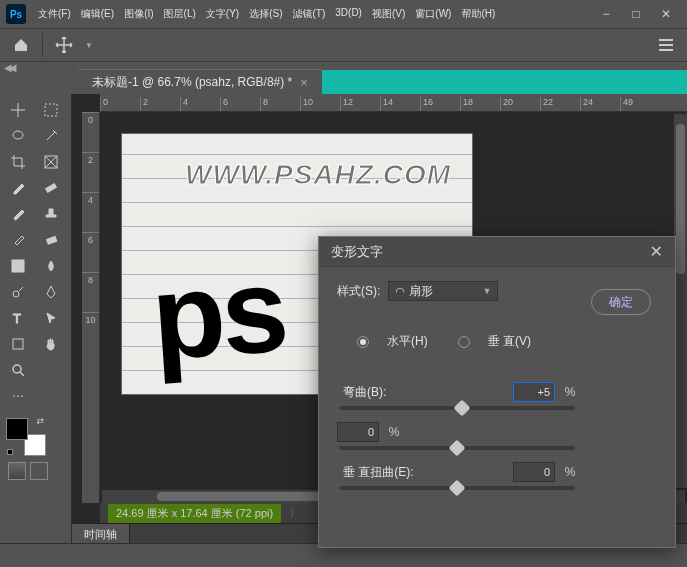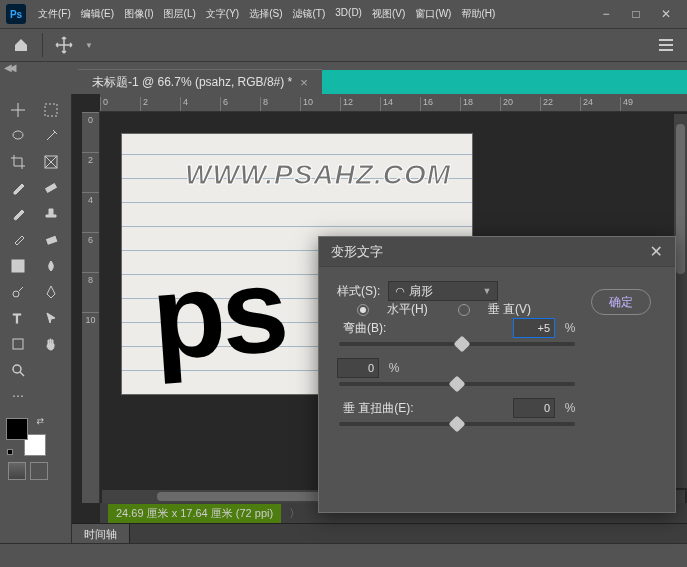--- a/index.html
+++ b/index.html
@@ -40,28 +40,28 @@
 .paper { position:absolute; inset:0; background:#edece8; }
 .line { position:absolute; left:0; right:0; height:1px; background:#a5b8c8; }
 .wm { position:absolute; top:25px; left:20px; font-size:28px; font-weight:900; font-style:italic; color:#737373; -webkit-text-stroke:1px #fff; letter-spacing:1px;margin-left:43px; }
 .bigtext { position:absolute; top:110px; left:30px; font-size:120px; font-weight:900; color:#000; font-family:Arial Black,sans-serif; letter-spacing:-4px; transform:rotate(-4deg); }
 .statusbar { position:absolute; left:28px; bottom:0; right:0; height:20px; background:#3e3e3e; display:flex; align-items:center; font-size:11px; color:#ccc; padding:0 8px; gap:8px; }
 .statusbar .dim { background:#4d7c0f; padding:2px 8px; }
 .statusbar .arr { color:#888; }
 .panelbar { position:absolute; left:72px; bottom:24px; right:0; height:20px; background:#3e3e3e; border-top:1px solid #222; display:flex; }
 .panel-tab { padding:3px 12px; background:#535353; font-size:11px; border-right:1px solid #222;}
 .bottom-strip { position:absolute; left:0; bottom:0; right:0; height:24px; background:#535353; border-top:1px solid #2e2e2e; }
-.dialog { position:absolute; left:318px; top:236px; width:358px; height:277px; background:#535353; border:1px solid #6f6f6f; box-shadow:0 4px 20px rgba(0,0,0,.5); }
+.dialog { position:absolute; left:318px; top:236px; width:358px; height:312px; background:#535353; border:1px solid #6f6f6f; box-shadow:0 4px 20px rgba(0,0,0,.5); }
 .dlg-title { height:30px; display:flex; align-items:center; padding:0 12px; border-bottom:1px solid #424242; font-size:13px; background:#4a4a4a;}
 .dlg-title .x { margin-left:auto; font-size:16px; color:#ccc; }
 .dlg-body { padding:14px 18px; display:flex; gap:14px; }
 .dlg-left { flex:1; }
 .dlg-right { width:66px; display:flex; flex-direction:column; gap:8px; padding-top:8px;}
 .btn { width:60px; height:26px; border-radius:13px; border:1px solid #888; display:flex; align-items:center; justify-content:center; font-size:12px; color:#c4b5fd; }
-.row { display:flex; align-items:center; margin-bottom:0; font-size:12px; gap:8px; }
+.row { display:flex; align-items:center; margin-bottom:32px; font-size:12px; gap:8px; }
 .select { flex:1; max-width:110px; height:20px; background:#454545; border:1px solid #333; display:flex; align-items:center; padding:0 6px; gap:4px; }
 .select .chev { margin-left:auto; font-size:9px; color:#aaa; }
 .radio { width:12px; height:12px; border-radius:50%; border:1px solid #999; display:inline-flex; align-items:center; justify-content:center; }
 .radio.on::after { content:""; width:6px; height:6px; background:#e0e0e0; border-radius:50%; }
 .slider-row { margin-bottom:12px; }
 .slider-row .lbl { display:flex; align-items:center; margin-bottom:4px; gap:8px;}
 .slider-row .lbl span:first-child { flex:1; padding-left:6px;}
 .numbox { width:42px; height:20px; background:#454545; border:1px solid #333; text-align:right; padding:1px 4px; font-size:11px; color:#e0e0e0;}
 .numbox.hl { border:1px solid #1473e6; }
 .pct { width:14px; text-align:center; color:#ccc; }

